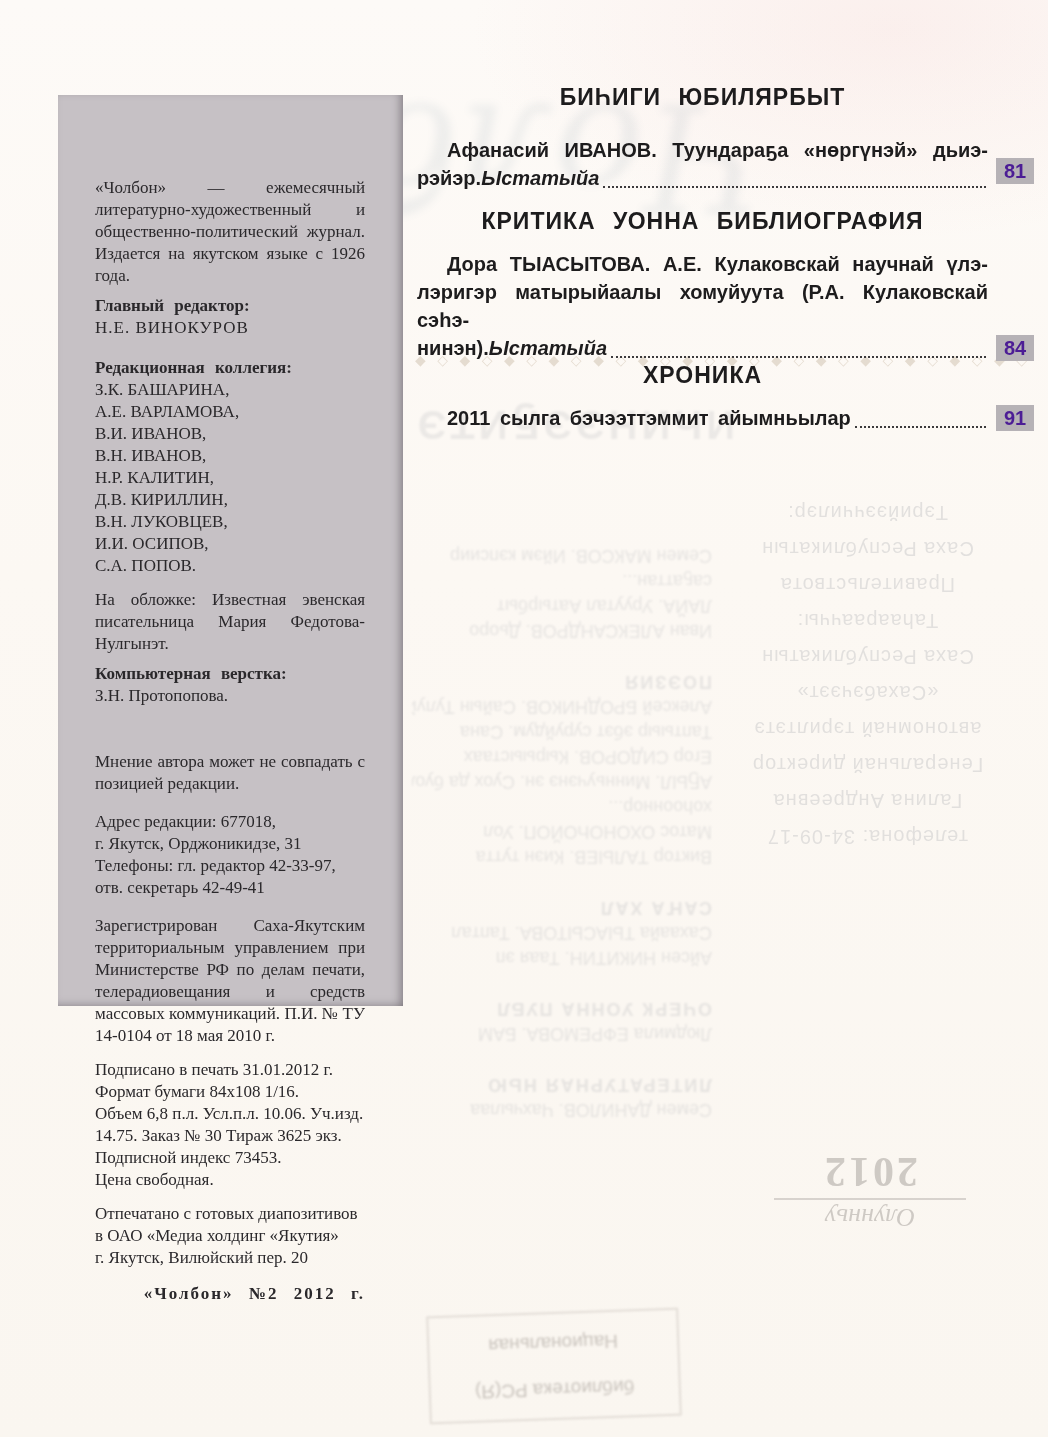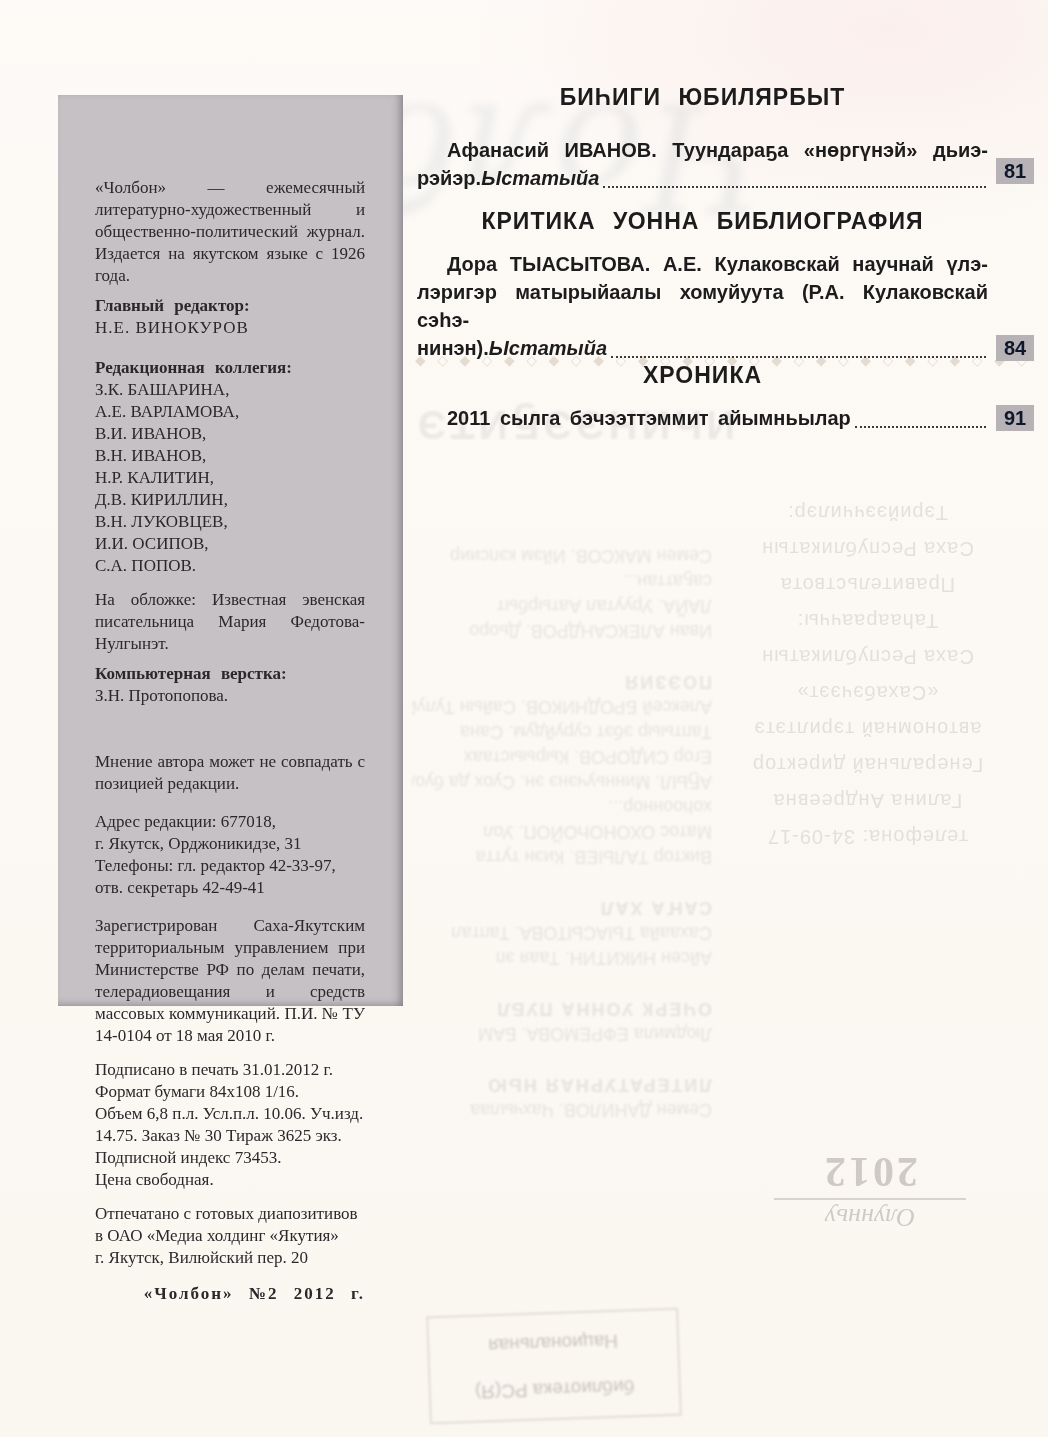--- a/index.html
+++ b/index.html
@@ -56,21 +56,21 @@
   .leader{display:flex;align-items:flex-end;word-spacing:4px;}
   .leader.indent{padding-left:30px;}
   .leader .it{font-style:italic;}
   .dots{
     flex:1 1 auto;margin:0 2px 4px 4px;
     border-bottom:2.6px dotted #3c3a3c;
     min-width:30px;height:18px;
   }
   .pagebox{
     position:absolute;right:-46px;bottom:1px;
-    background:#b6b2b6;color:#0f172a;
+    background:#b6b2b6;color:#4c1d95;
     min-width:34px;height:26px;line-height:26px;text-align:center;
     padding:0 2px;font-size:20px;
   }
   .e1 .pagebox{bottom:8px;}
 
   
   .ghost{position:absolute;pointer-events:none;color:#7d828c;}
   .g-masthead{
     left:240px;top:70px;width:520px;font-size:150px;font-style:italic;
     color:#5d7b8c;opacity:.09;filter:blur(4px);transform:rotate(180deg);

